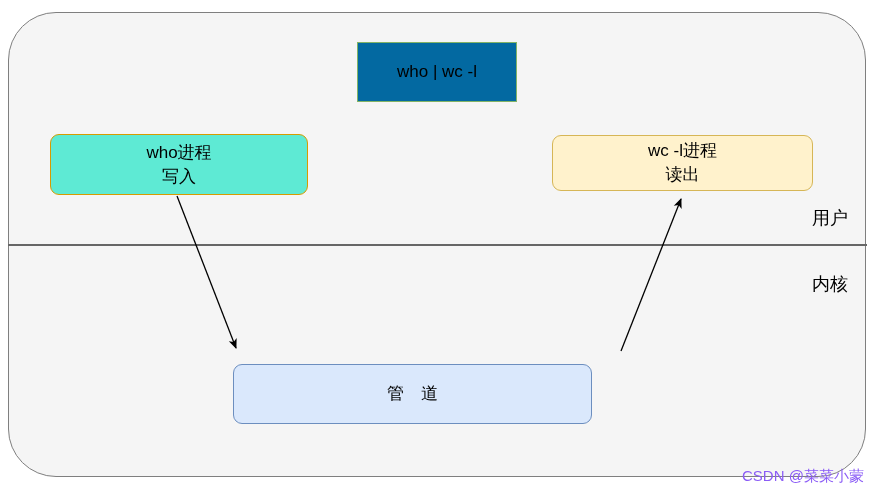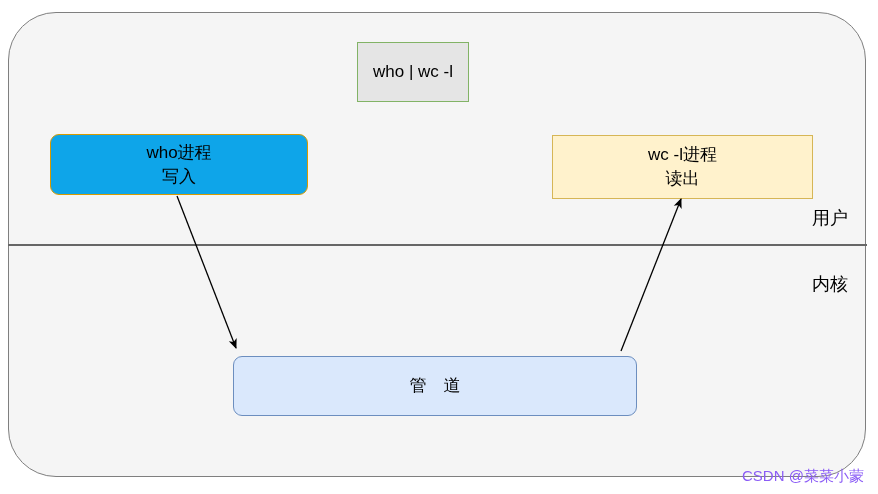--- a/index.html
+++ b/index.html
@@ -43,47 +43,47 @@
     align-items: center;
     justify-content: center;
     font-size: 17px;
     line-height: 24px;
     text-align: center;
     white-space: pre;
   }
   .node-command {
     left: 357px;
     top: 42px;
-    width: 112px;
+    width: 160px;
     height: 60px;
-    background: #e5e5e5;
+    background: #0369a1;
     border: 1px solid #82b366;
   }
   .node-writer {
     left: 50px;
     top: 134px;
     width: 258px;
     height: 61px;
-    background: #0ea5e9;
+    background: #5eead4;
     border: 1px solid #d79b00;
     border-radius: 9px;
   }
   .node-reader {
     left: 552px;
     top: 135px;
     width: 261px;
-    height: 64px;
+    height: 56px;
     background: #fff2cc;
     border: 1px solid #d6b656;
-    border-radius: 0;
+    border-radius: 9px;
   }
   .node-pipe {
     left: 233px;
-    top: 356px;
-    width: 404px;
+    top: 364px;
+    width: 359px;
     height: 60px;
     background: #dae8fc;
     border: 1px solid #6c8ebf;
     border-radius: 9px;
   }
   .region-label {
     position: absolute;
     right: 30px;
     font-size: 18px;
     line-height: 24px;

